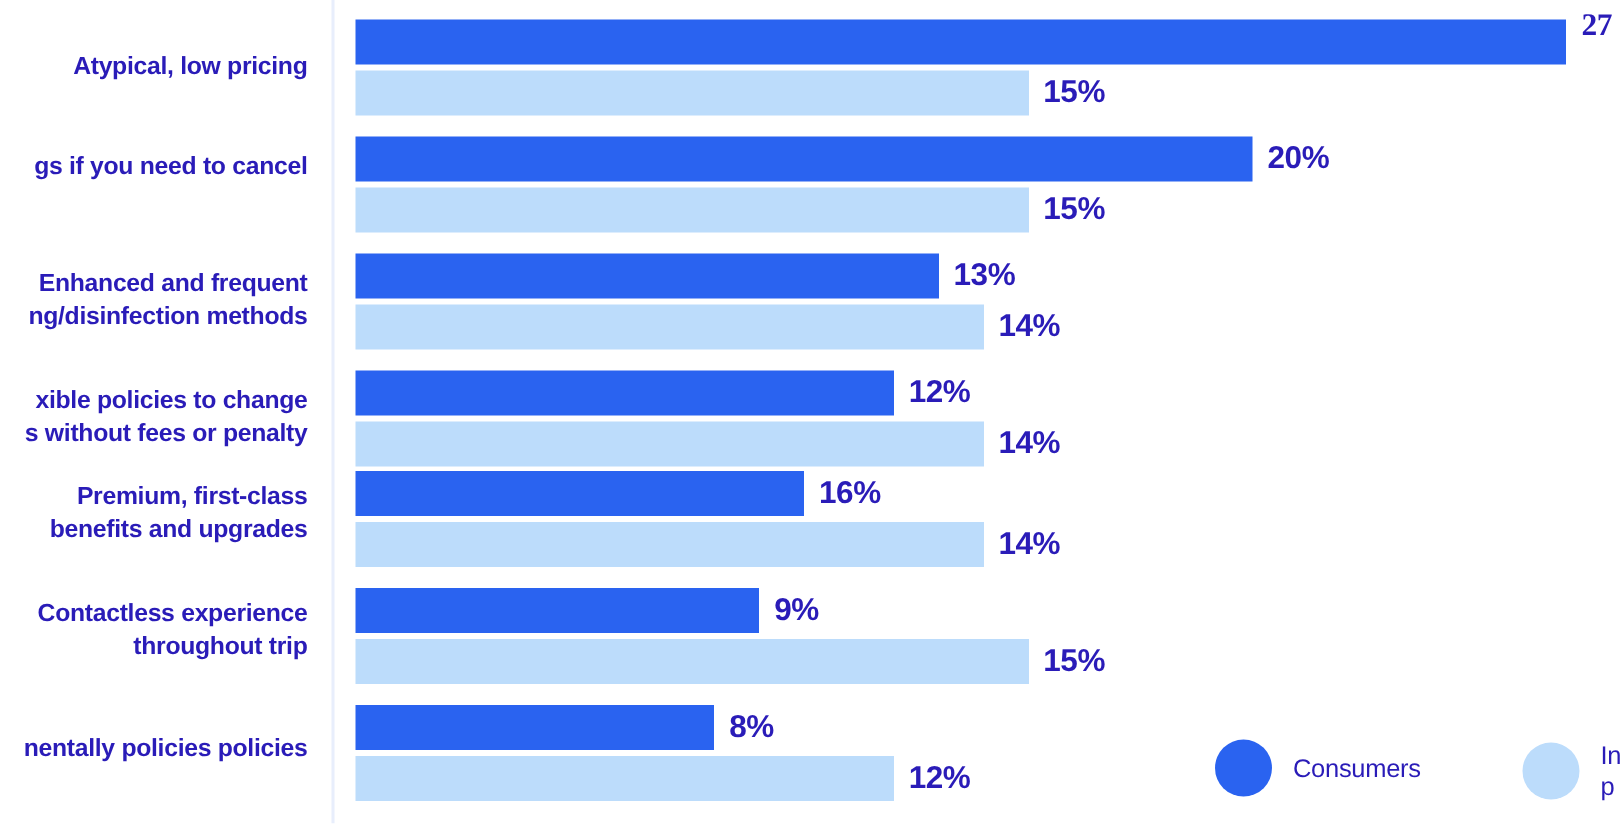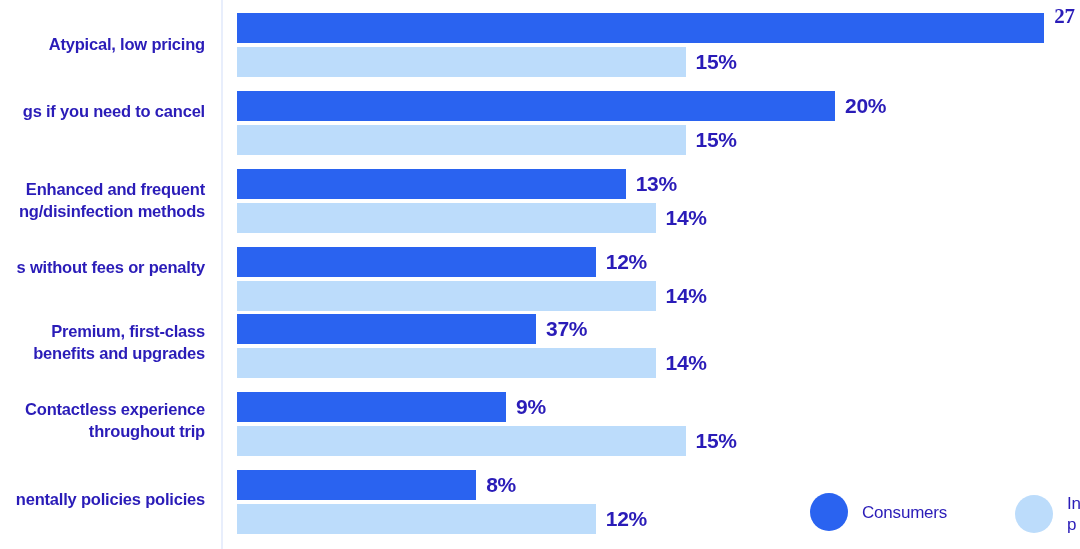--- a/index.html
+++ b/index.html
@@ -130,20 +130,21 @@
       <span class="l2"></span>
     </div>
     <div class="cat-label" style="top:100px;">
       <span class="l2">gs if you need to cancel</span>
     </div>
     <div class="cat-label" style="top:178px;">
       <span>Enhanced and frequent</span>
       <span class="l2">ng/disinfection methods</span>
     </div>
     <div class="cat-label" style="top:256px;">
+      <span>xible policies to change</span>
       <span class="l2">s without fees or penalty</span>
     </div>
     <div class="cat-label" style="top:320px;">
       <span>Premium, first-class</span>
       <span class="l2">benefits and upgrades</span>
     </div>
     <div class="cat-label" style="top:398px;">
       <span>Contactless experience</span>
       <span class="l2">throughout trip</span>
     </div>
@@ -171,21 +172,21 @@
     <div class="bar-value" style="top: 169px; left: 398.7px;">13%</div>
     <div class="bar light" style="top: 203px; width: 418.6px;"></div>
     <div class="bar-value" style="top: 203px; left: 428.6px;">14%</div>
 
     <div class="bar dark" style="top: 247px; width: 358.8px;"></div>
     <div class="bar-value" style="top: 247px; left: 368.8px;">12%</div>
     <div class="bar light" style="top: 281px; width: 418.6px;"></div>
     <div class="bar-value" style="top: 281px; left: 428.6px;">14%</div>
 
     <div class="bar dark" style="top: 314px; width: 299px;"></div>
-    <div class="bar-value" style="top: 314px; left: 309px;">37%</div>
+    <div class="bar-value" style="top: 314px; left: 309px;">16%</div>
     <div class="bar light" style="top: 348px; width: 418.6px;"></div>
     <div class="bar-value" style="top: 348px; left: 428.6px;">14%</div>
 
     <div class="bar dark" style="top: 392px; width: 269.1px;"></div>
     <div class="bar-value" style="top: 392px; left: 279.1px;">9%</div>
     <div class="bar light" style="top: 426px; width: 448.5px;"></div>
     <div class="bar-value" style="top: 426px; left: 458.5px;">15%</div>
 
     <div class="bar dark" style="top: 470px; width: 239.2px;"></div>
     <div class="bar-value" style="top: 470px; left: 249.2px;">8%</div>

